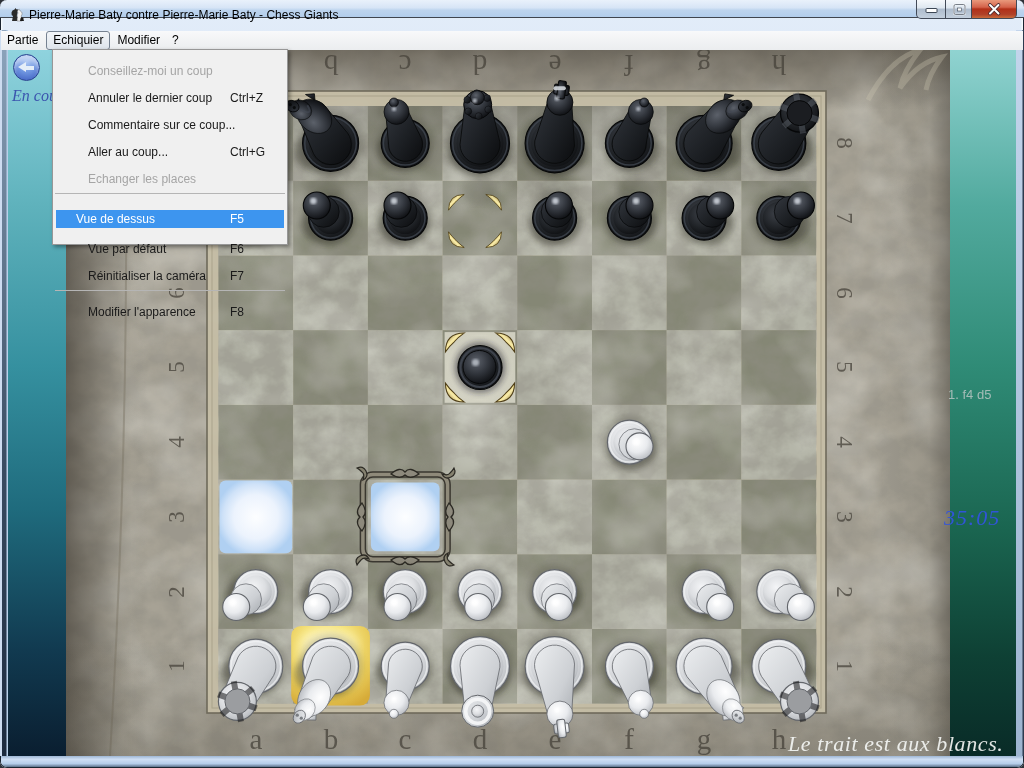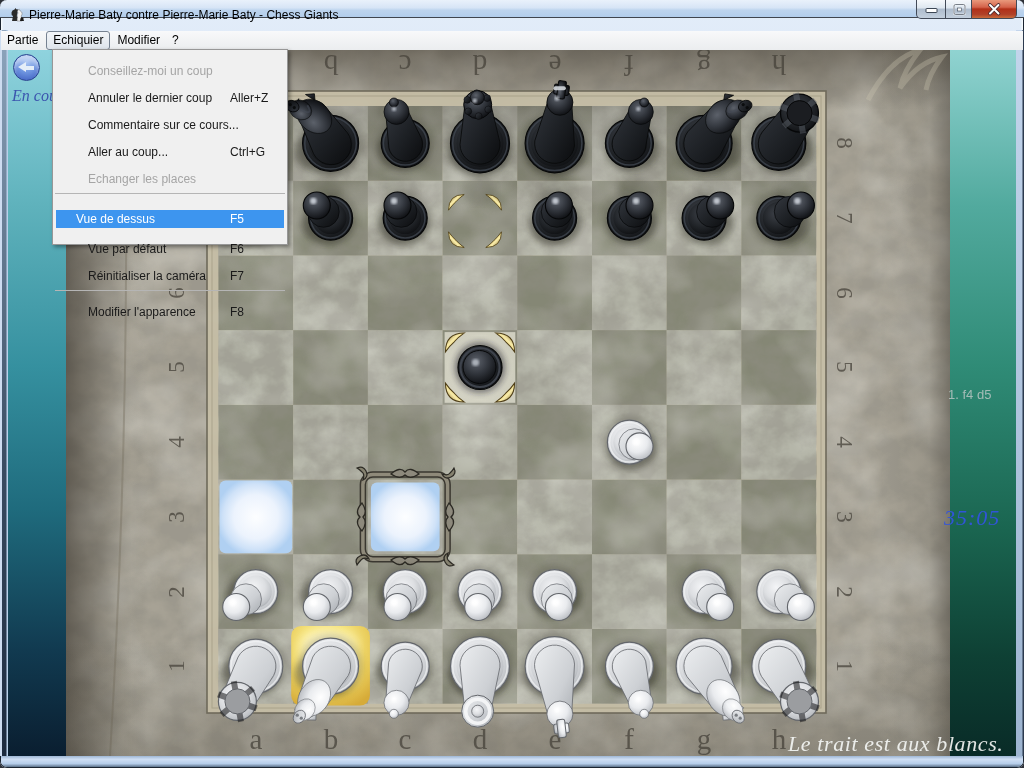--- a/index.html
+++ b/index.html
@@ -777,22 +777,22 @@
             <path d="M18,5 L26.5,13.5 M26.5,5 L18,13.5"></path>
           </g>
           <g stroke="#fff" stroke-width="2" stroke-linecap="round">
             <path d="M18,5 L26.5,13.5 M26.5,5 L18,13.5"></path>
           </g>
         </svg></div>
   </div>
   <div id="menubar"><span class="mb" id="mb1">Partie</span><span class="mb" id="mbE">Echiquier</span><span class="mb">Modifier</span><span class="mb">?</span></div>
   <div id="menu">
     <div class="mi dis">Conseillez-moi un coup</div>
-    <div class="mi">Annuler le dernier coup<span class="acc">Aller+Z</span></div>
-    <div class="mi">Commentaire sur ce cours...</div>
+    <div class="mi">Annuler le dernier coup<span class="acc">Ctrl+Z</span></div>
+    <div class="mi">Commentaire sur ce coup...</div>
     <div class="mi">Aller au coup...<span class="acc">Ctrl+G</span></div>
     <div class="mi dis">Echanger les places</div>
     <div class="sep"></div>
     <div class="mi hl">Vue de dessus<span class="acc">F5</span></div>
     <div class="mi">Vue par défaut<span class="acc">F6</span></div>
     <div class="mi">Réinitialiser la caméra<span class="acc">F7</span></div>
     <div class="sep"></div>
     <div class="mi">Modifier l'apparence<span class="acc">F8</span></div>
   </div>
   <div id="bottomborder"></div>

